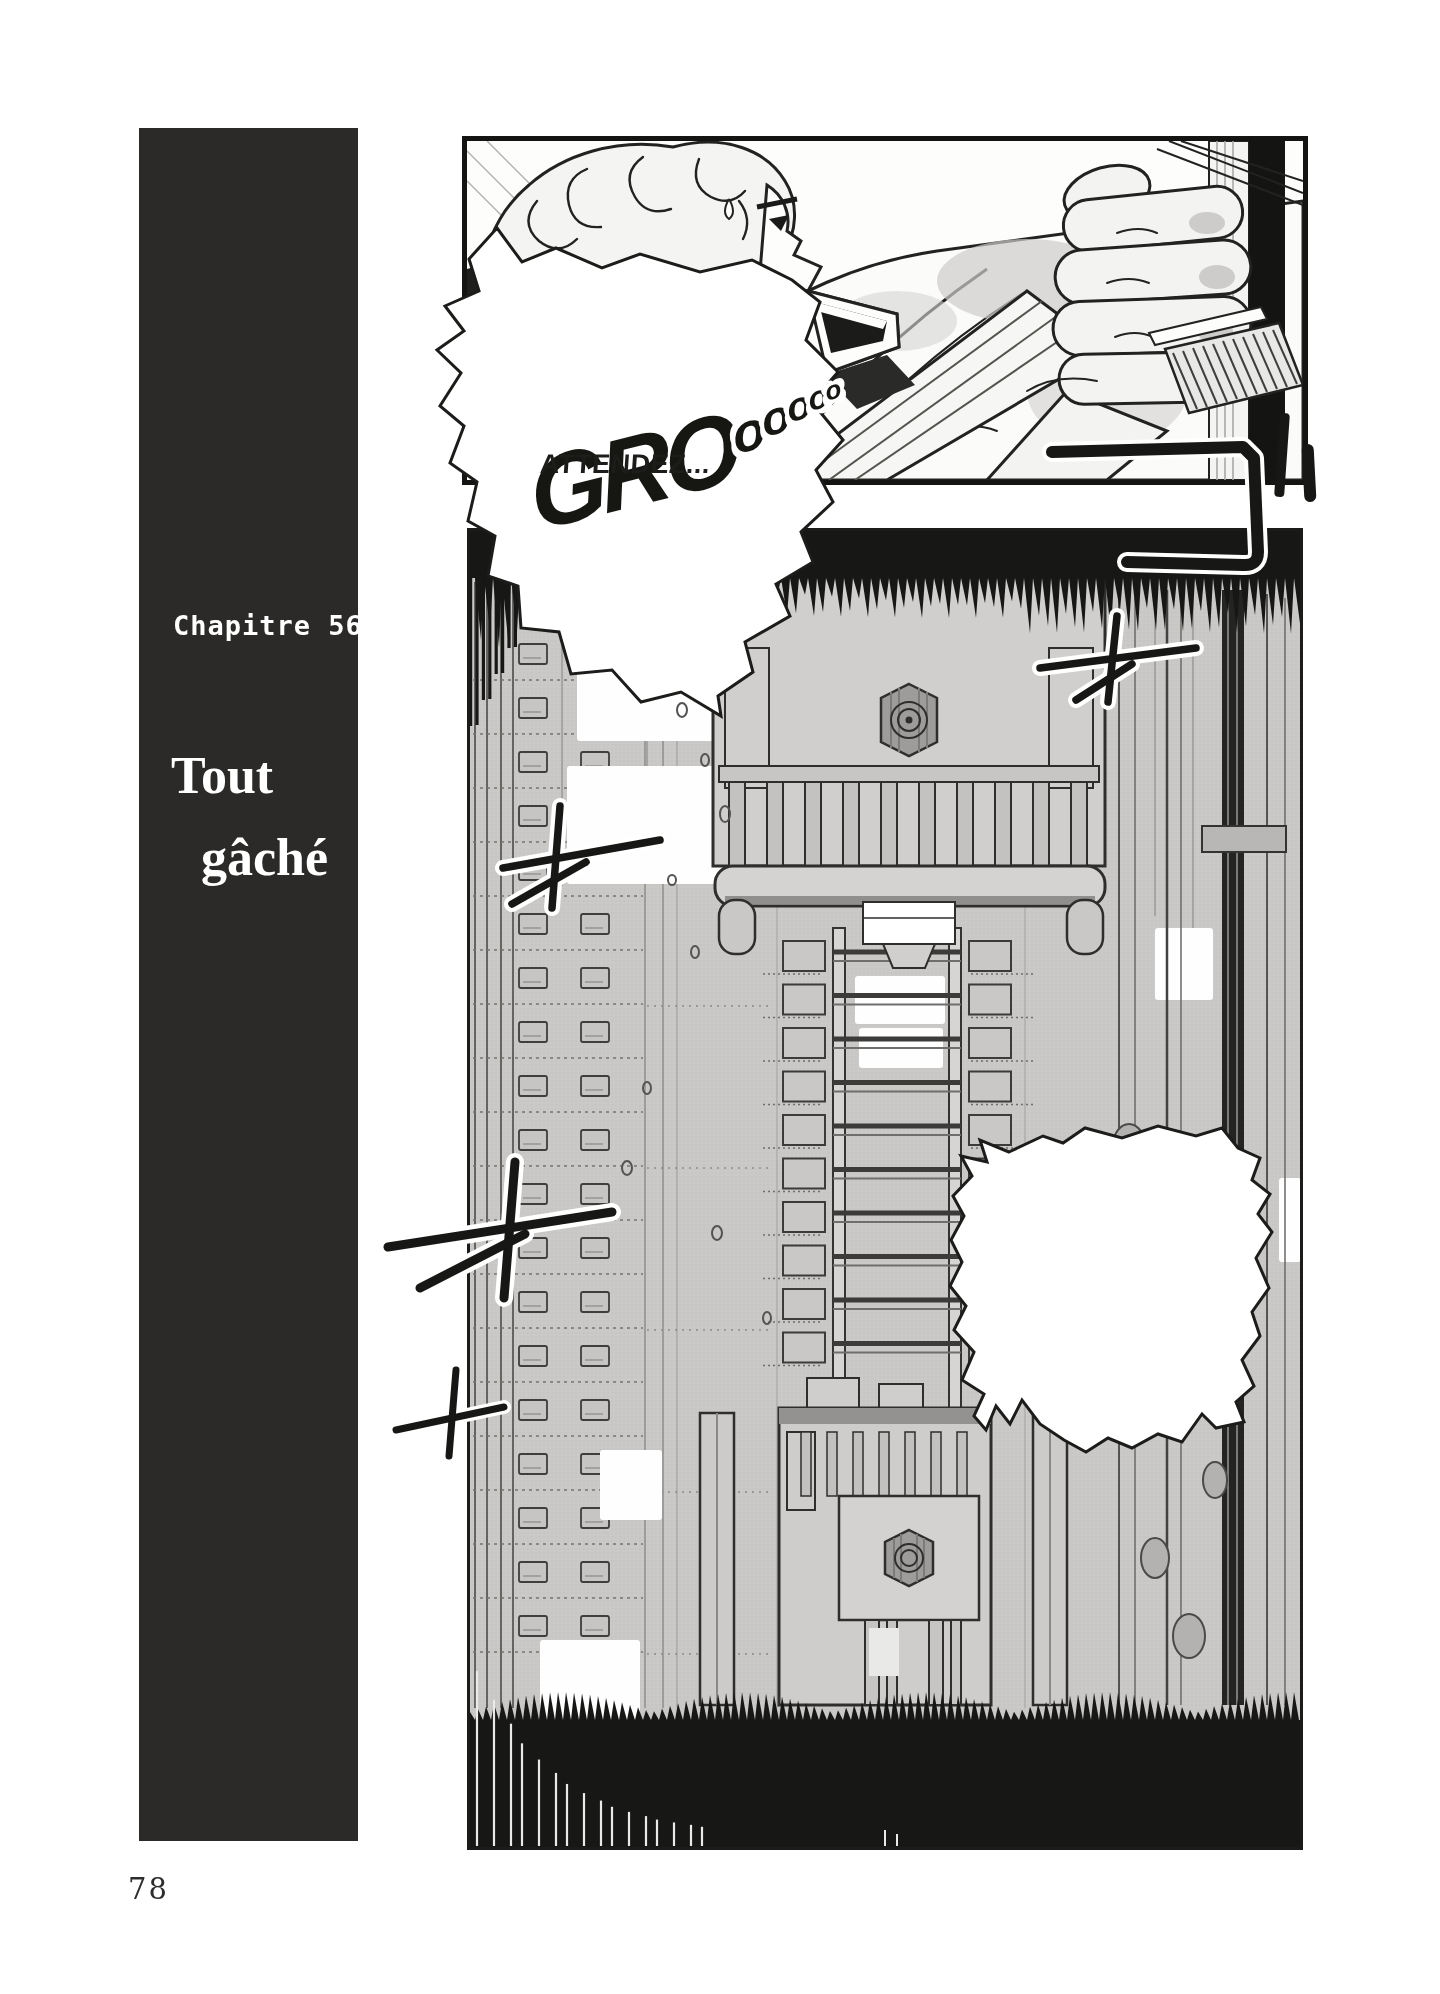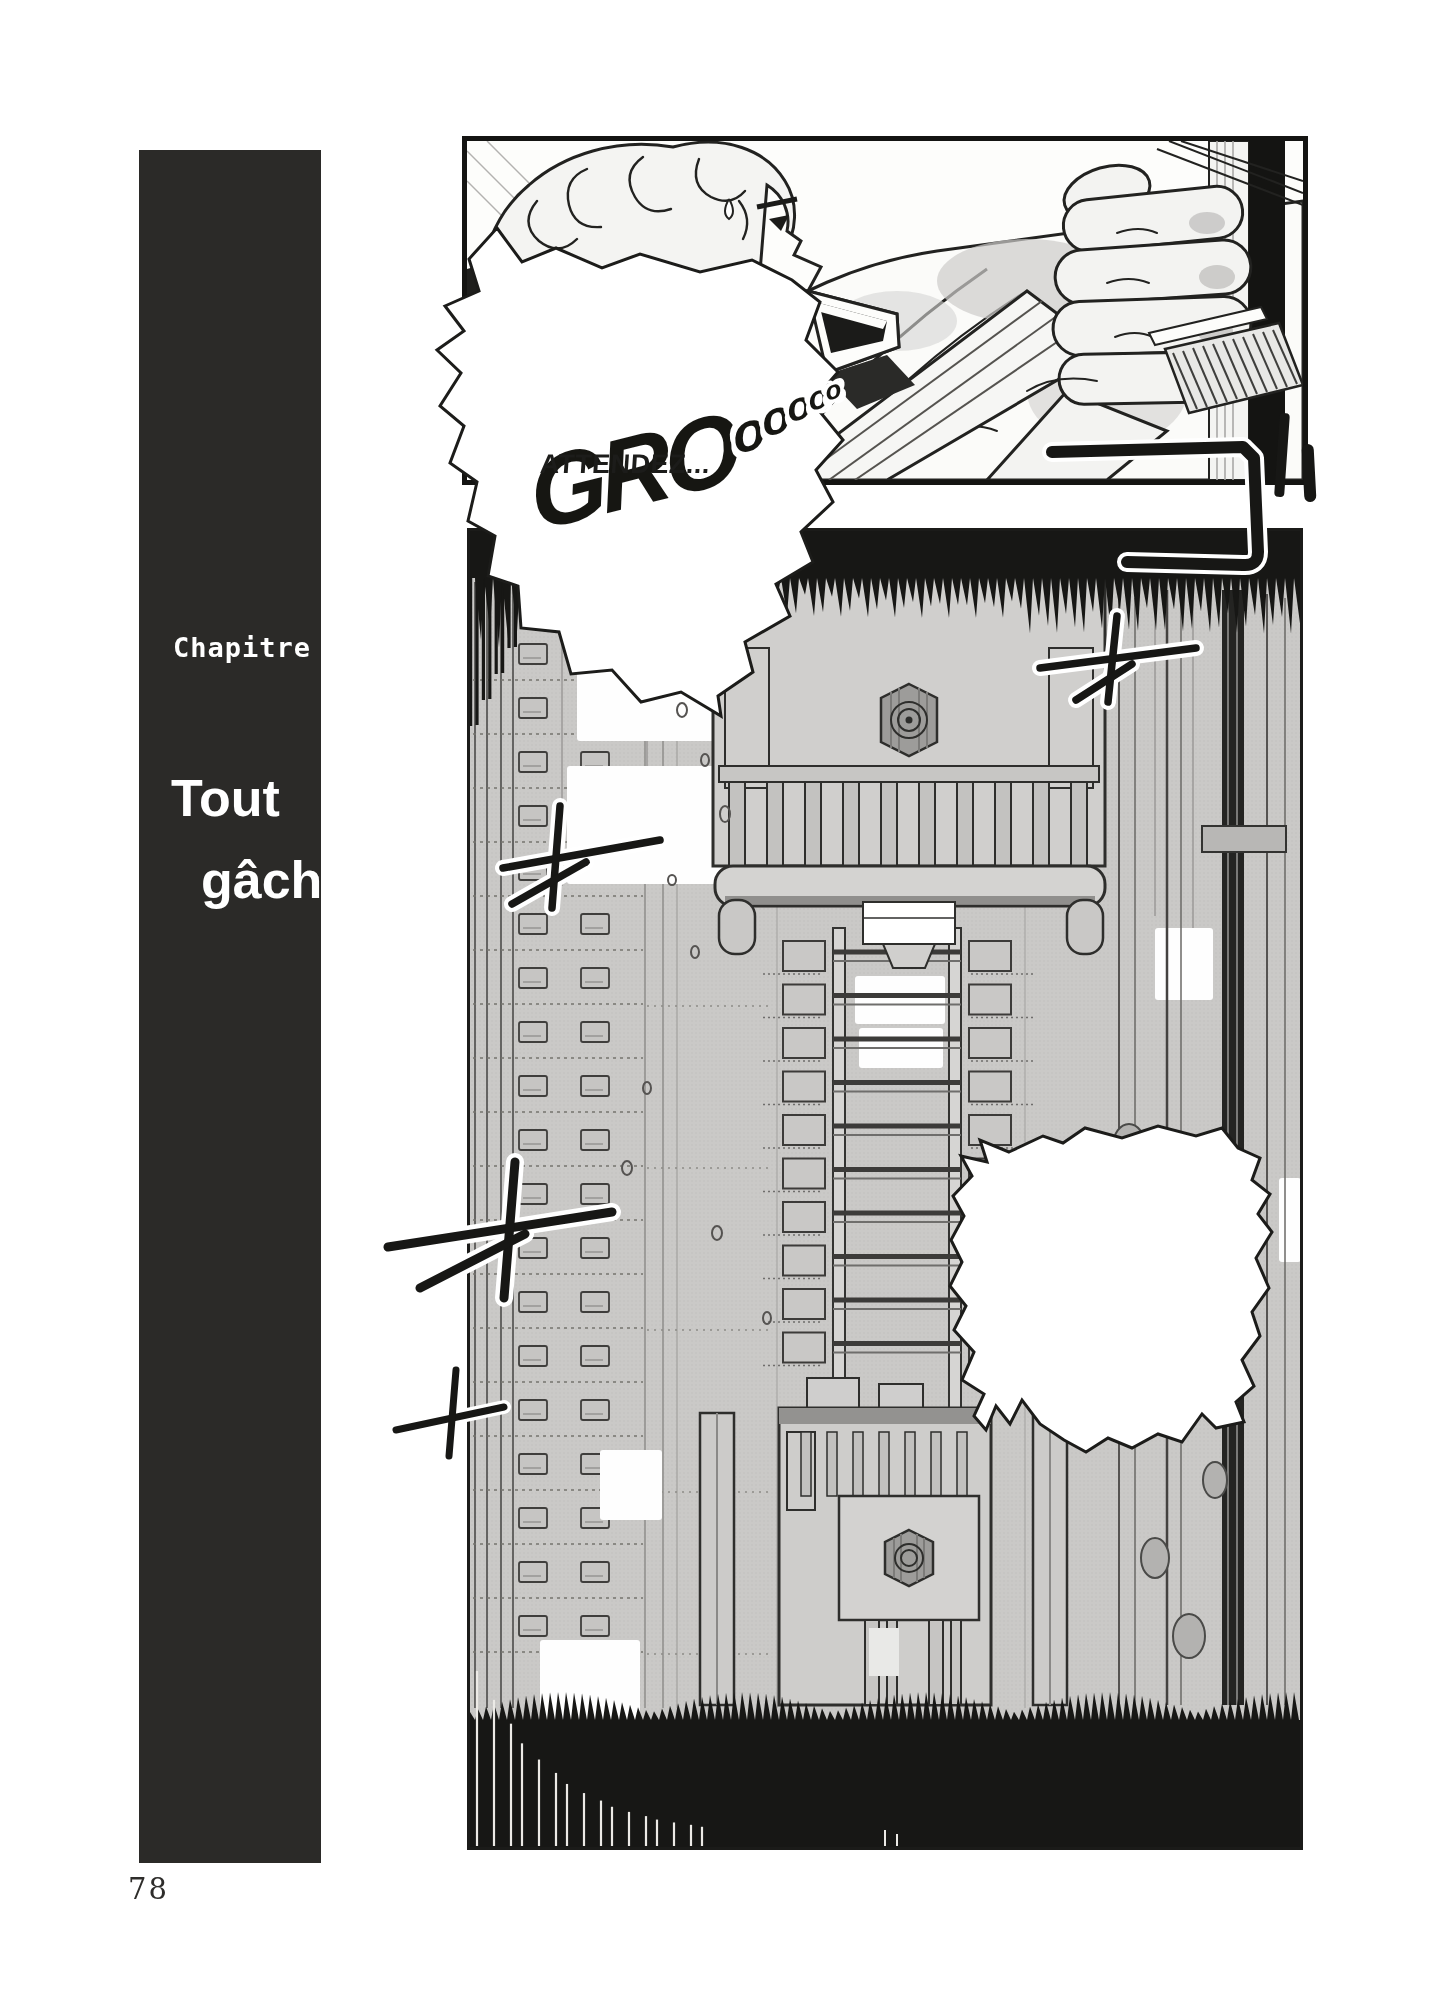--- a/index.html
+++ b/index.html
@@ -1,25 +1,25 @@
 <!DOCTYPE html>
 <html style="--ink: #1c1c1a; --chapter_block: #2b2a28; --panel_gray: #cac9c7;"><head>
 <meta charset="utf-8">
 <style>
   html,body{margin:0;padding:0;background:#e8e8e8;}
   .page{position:relative;width:1440px;height:1994px;background:#ffffff;overflow:hidden;
         font-family:"Liberation Sans",sans-serif;}
   
-  .chapter-block{position:absolute;left:139px;top:150px;width:182px;height:1713px;
+  .chapter-block{position:absolute;left:139px;top:128px;width:219px;height:1713px;
                  background:var(--chapter_block,#2b2a28);}
   .chapter-label{position:absolute;left:34px;top:482px;color:#fff;
                  font-family:"DejaVu Sans Mono",monospace;font-weight:bold;
                  font-size:27px;letter-spacing:1px;white-space:nowrap;}
   .chapter-title-line{position:absolute;left:32px;color:#fff;
-                 font-family:Liberation Sans, sans-serif;font-weight:bold;
+                 font-family:Liberation Serif, serif;font-weight:bold;
                  font-size:52px;letter-spacing:0px;white-space:nowrap;}
   .line1{top:618px;} .line2{top:700px;margin-left:30px;}
   
   .panel-top{position:absolute;left:462px;top:136px;width:846px;height:349px;
              border:5px solid #141412;box-sizing:border-box;background:#fdfdfb;overflow:hidden;}
   .panel-top svg{display:block;width:836px;height:339px;}
   .panel-main{position:absolute;left:467px;top:528px;width:836px;height:1322px;background:var(--panel_gray,#cac9c7);}
   .panel-main svg{display:block;width:836px;height:1322px;}
   
   .overlay{position:absolute;left:0;top:0;width:1440px;height:1994px;pointer-events:none;}

